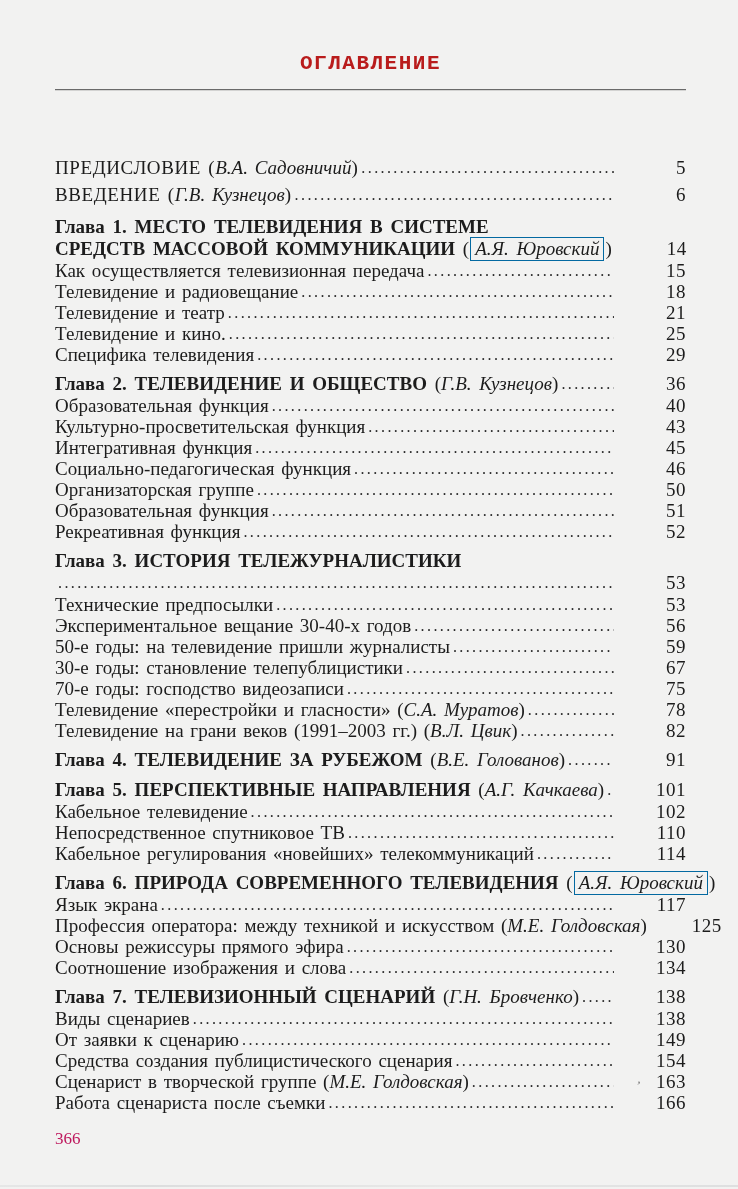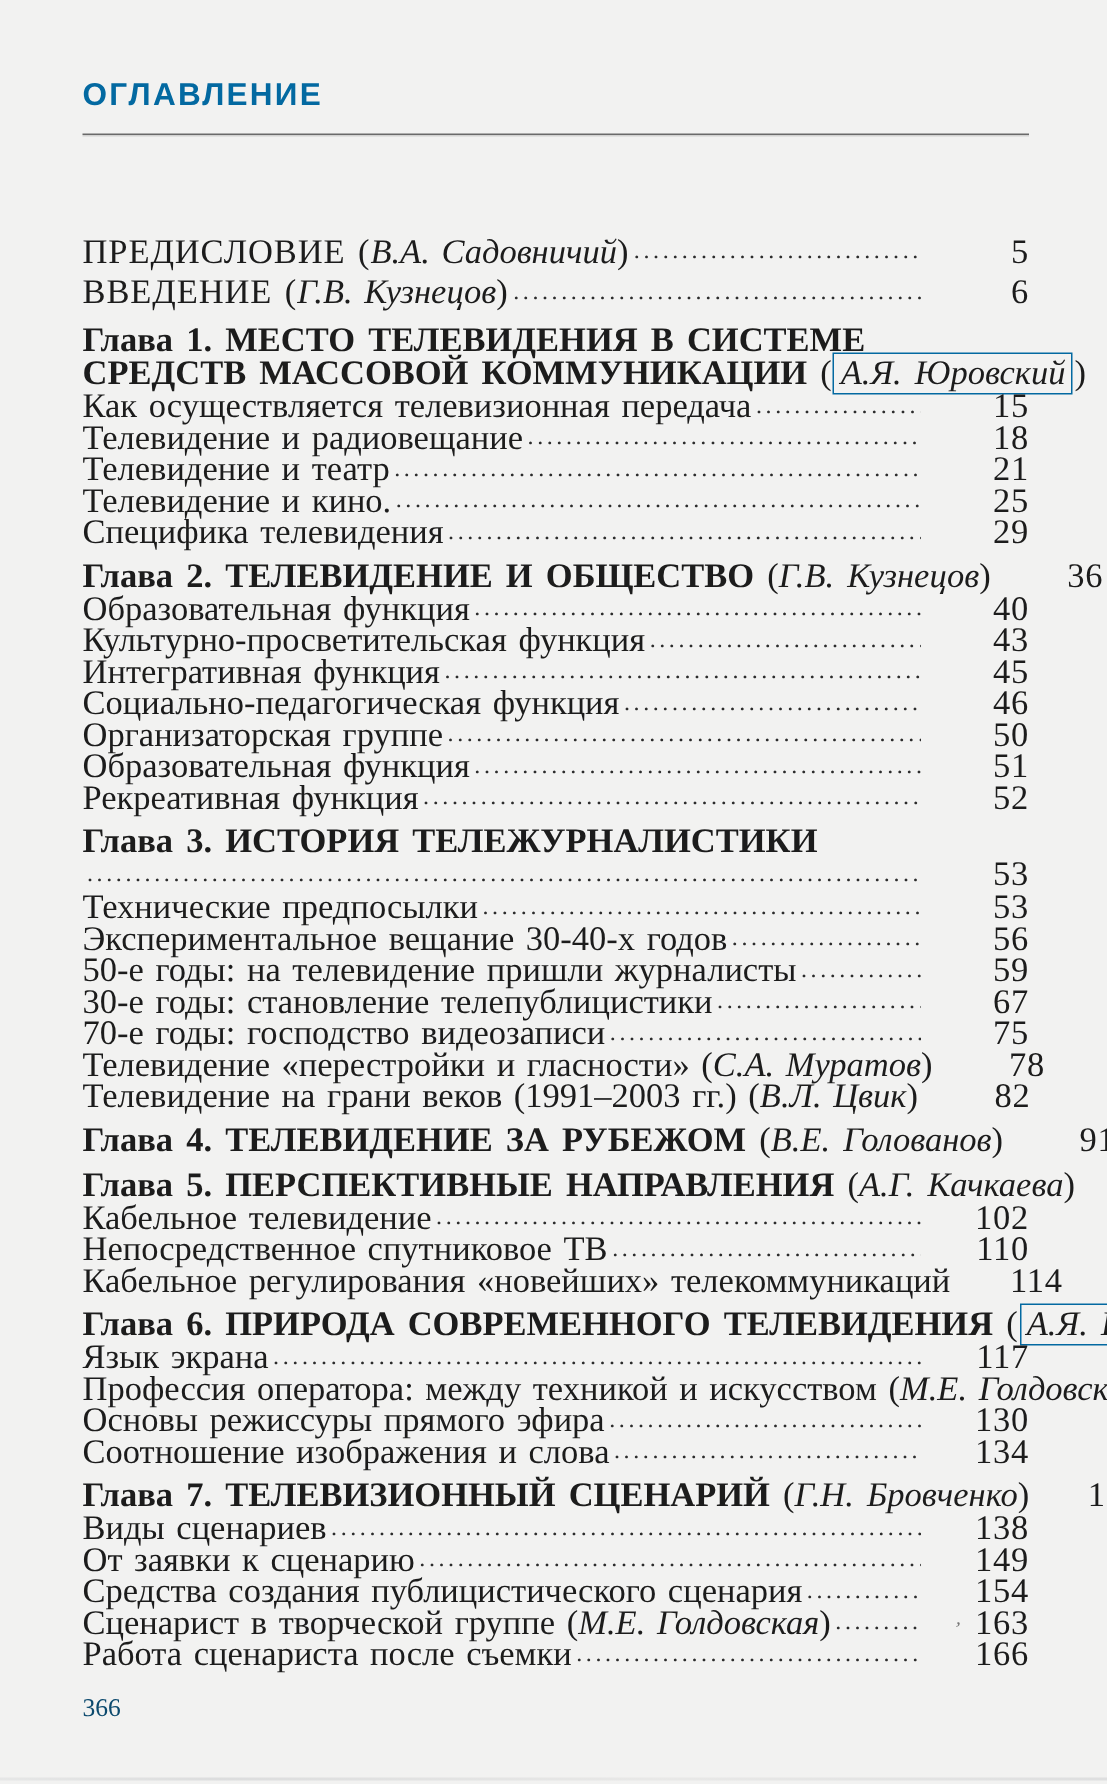--- a/index.html
+++ b/index.html
@@ -11,39 +11,39 @@
     position: relative;
     overflow: hidden;
   }
   .page {
     position: absolute; inset: 0;
     padding: 0 52px 0 55px;
     box-sizing: border-box;
   }
   .title {
     margin-top: 52px;
-    text-align: left;
-    font-family: Liberation Sans, sans-serif;
+    text-align: center;
+    font-family: Liberation Mono, monospace;
     font-weight: bold;
     font-size: 21px;
     letter-spacing: 1.5px;
-    color: #0369a1;
+    color: #b91c1c;
     line-height: 24px;
   }
   .rule {
     margin-top: 13px;
     height: 1px;
     background: #6a6a6a;
     box-shadow: 0 1px 0 rgba(120,120,120,.25);
   }
   .toc { margin-top: 64px; }
   .row {
     display: flex;
     align-items: center;
-    font-size: 23px;
+    font-size: 19px;
     line-height: 21px;
     word-spacing: 2px;
   }
   .row.front {
     line-height: 27px;
     letter-spacing: 0.6px;
   }
   .row.chapter {
     font-weight: bold;
     line-height: 22px;
@@ -75,21 +75,21 @@
   .num {
     flex: 0 0 72px;
     text-align: right;
     font-weight: normal;
     letter-spacing: 0.5px;
     white-space: nowrap;
   }
   .folio {
     margin-top: 16px;
     font-size: 17px;
-    color: #0c4a6e;
+    color: #be185d;
   }
   .artifact {
     position: absolute;
     left: 636px; top: 1078px;
     font-size: 13px;
     color: #777;
     transform: rotate(12deg);
   }
   .bottom-edge {
     position: absolute;

